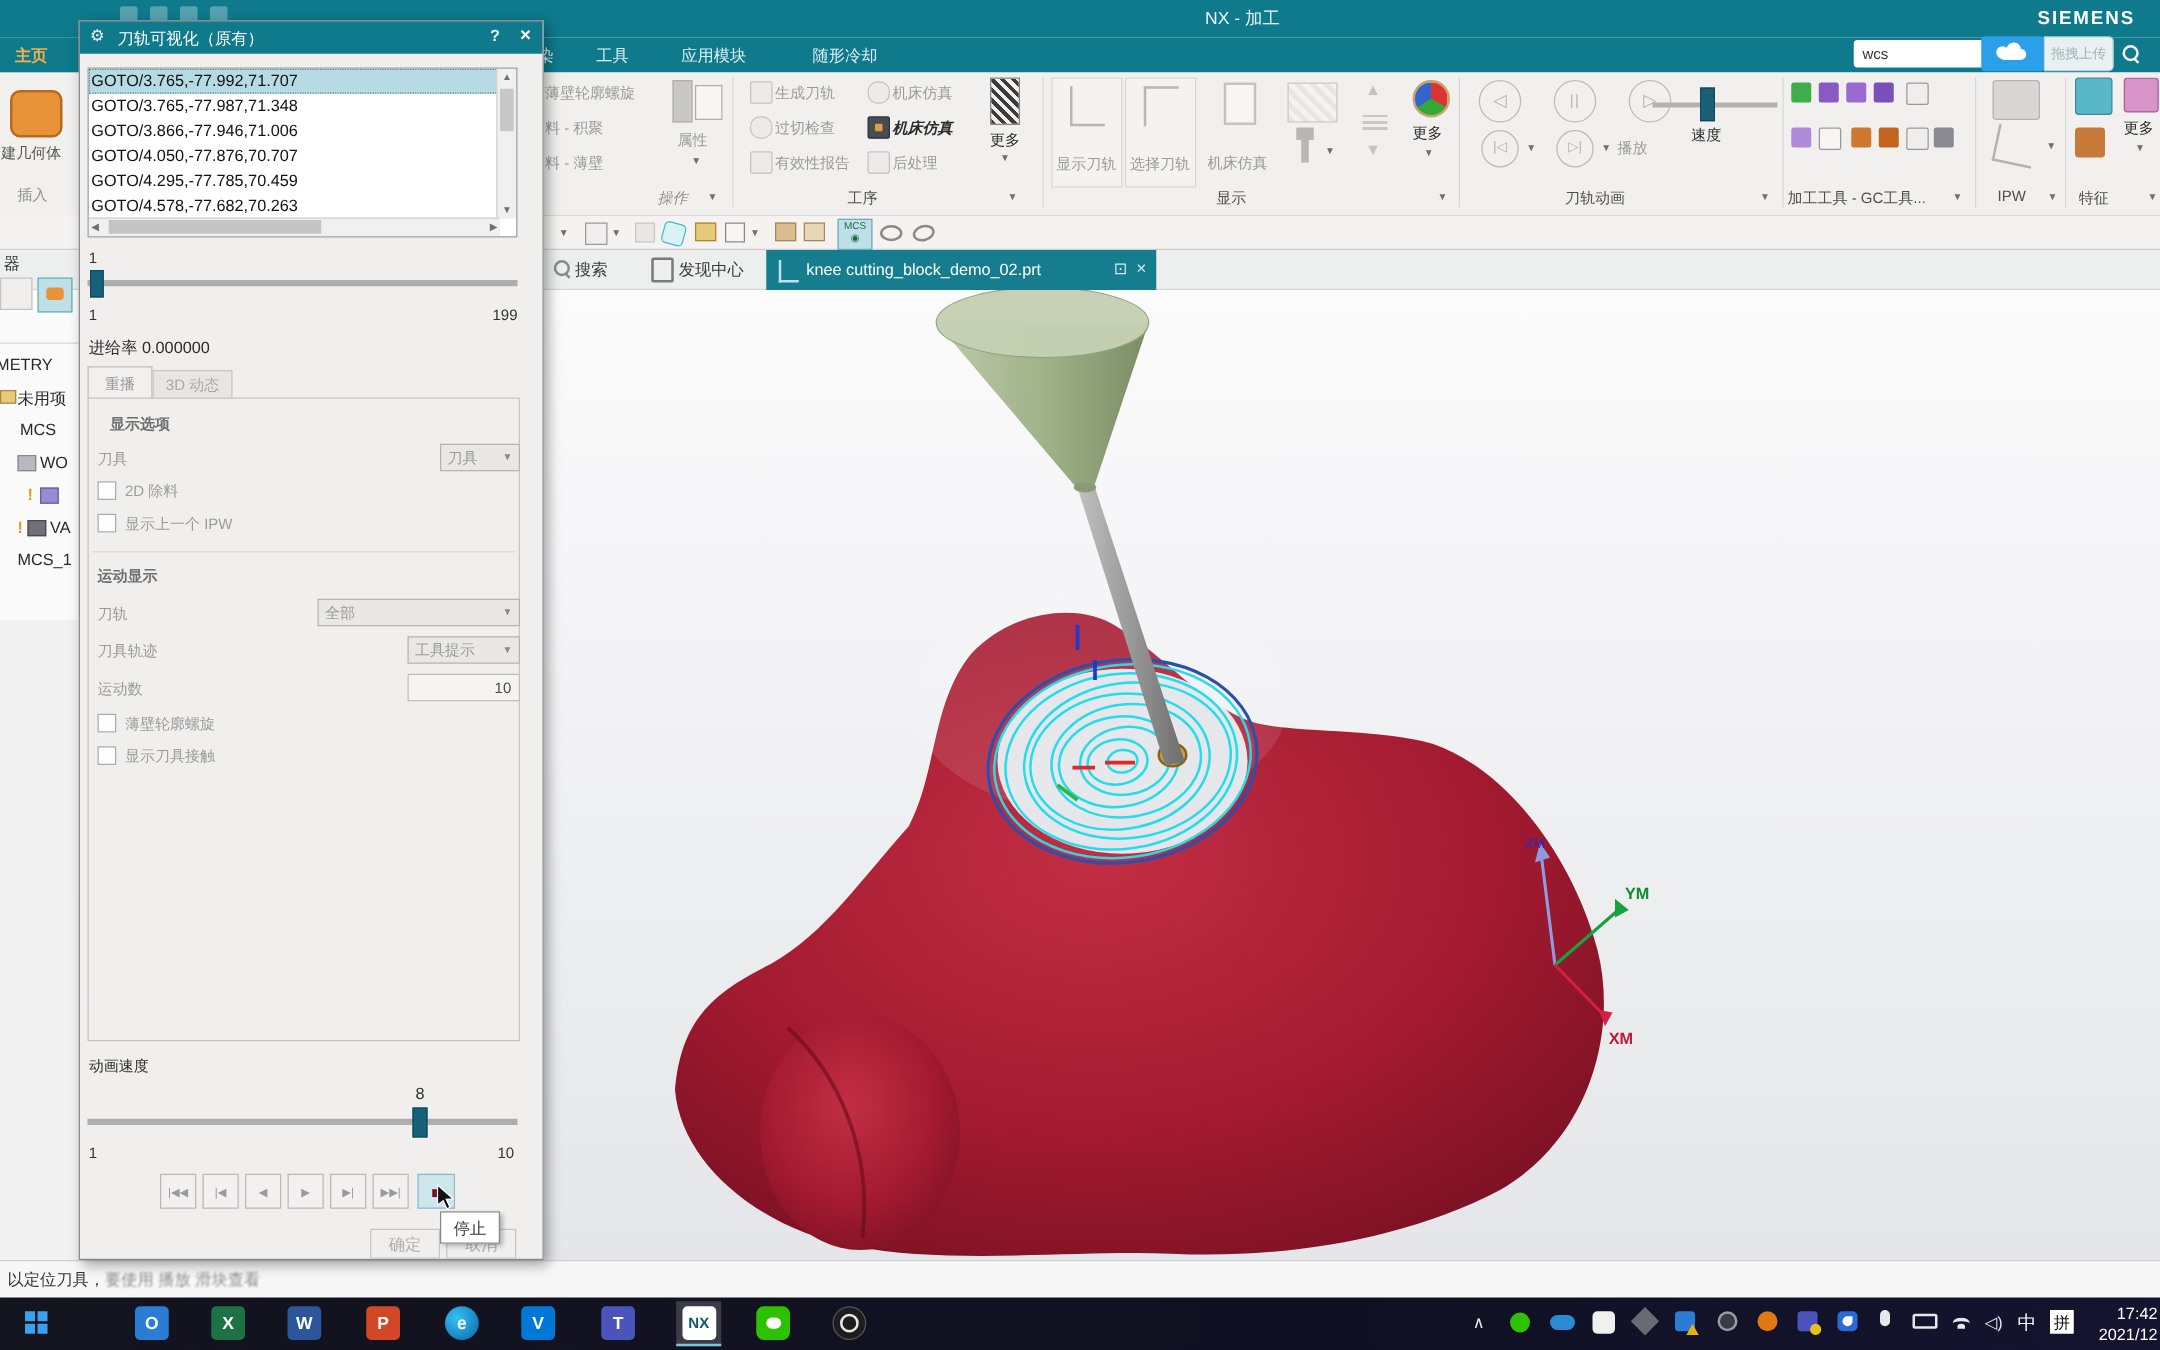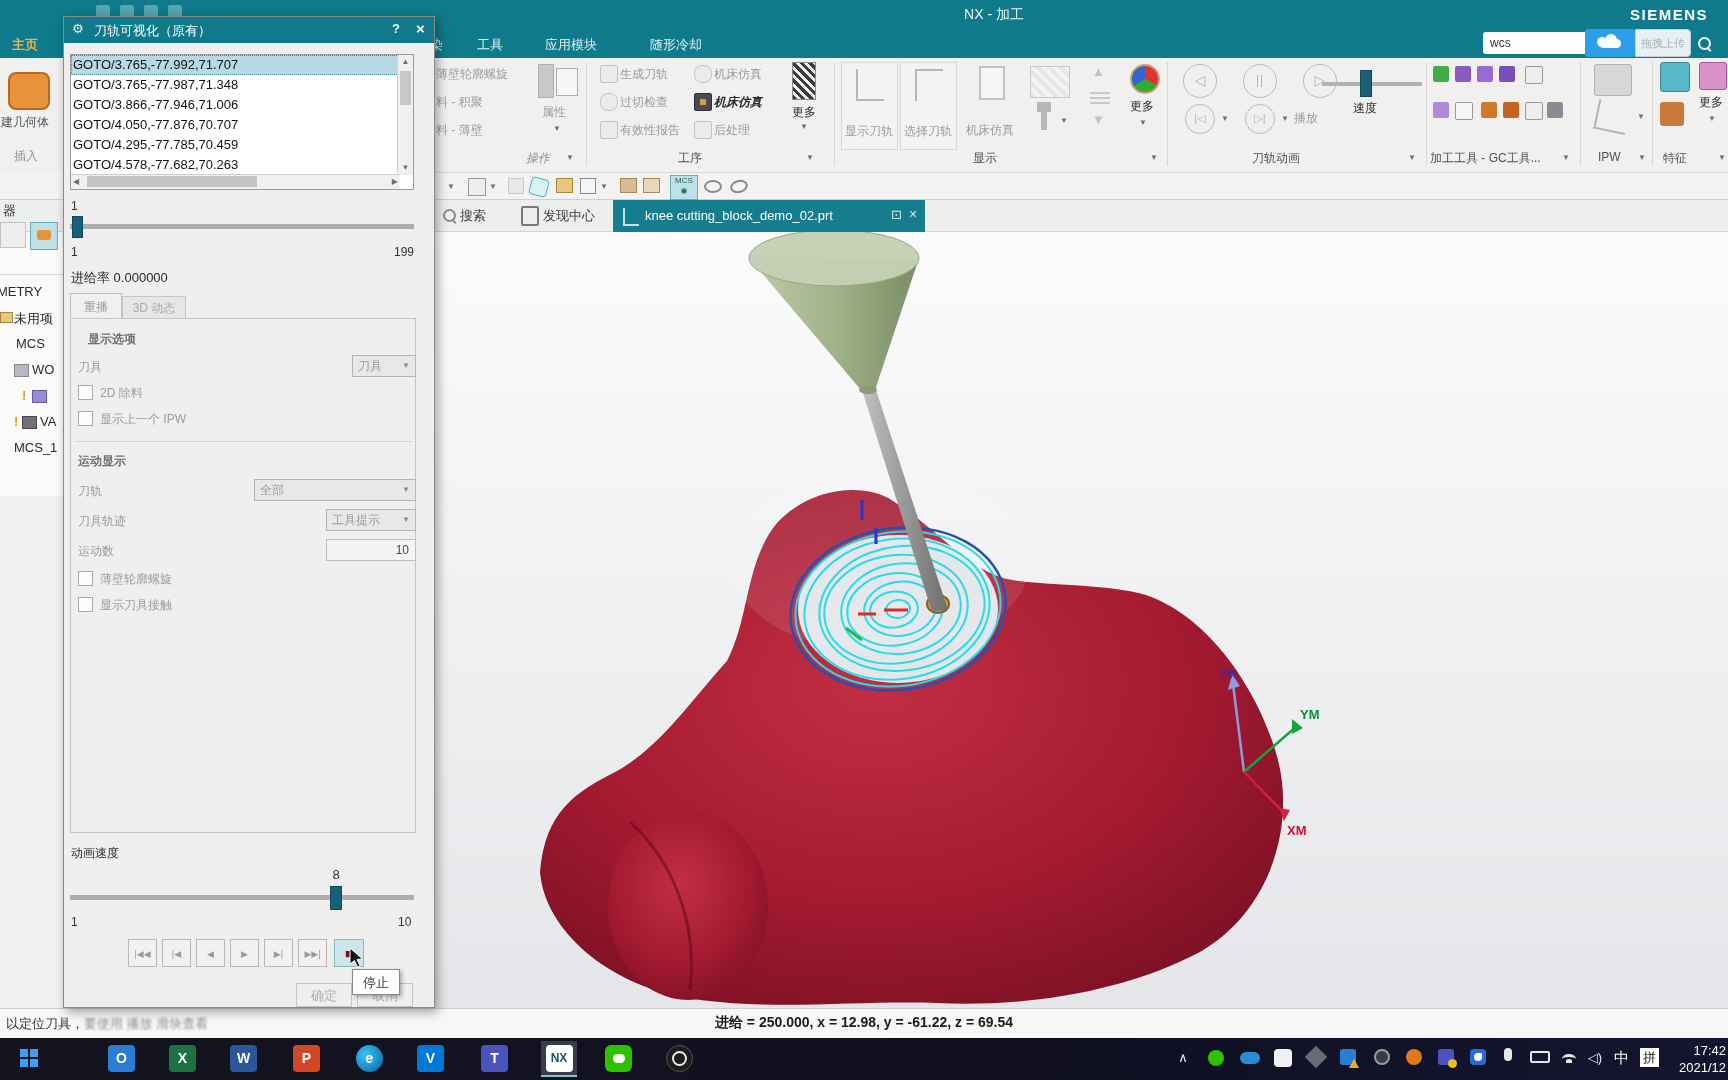--- a/index.html
+++ b/index.html
@@ -295,21 +295,20 @@
     <div class="ab" style="left:14px;top:384px;color:#d8a018;font-weight:bold;font-size:13px;">!</div>
     <span class="ab" style="left:22px;top:386px;width:13px;height:11px;background:#707078;border:1px solid #48484f;"></span>
     <div class="ab treeitem" style="left:14px;top:410px;">MCS_1</div>
     <div class="ab" style="left:0;top:466px;width:63px;height:512px;background:#f1f1f1;"></div>
   </div>
 
   <div class="ab" style="left:0;top:1008px;width:1728px;height:30px;background:#f7f7f7;border-top:1px solid #d0d0d0;box-sizing:border-box;">
     <span class="ab fs13" style="left:6px;top:6px;color:#333;">
       <span>以定位刀具，</span><span style="filter:blur(1px);opacity:.55;">要使用 播放 滑块查看</span>
     </span>
-    <span class="ab" style="left:564px;top:5px;width:600px;text-align:center;color:#1a1a1a;font-size:14px;font-weight:bold;">进给 = 250.000, x = 12.98, y = -61.22, z = 69.54</span>
   </div>
 
   <div class="ab" style="left:63px;top:16px;width:372px;height:992px;background:#f0efee;border:1px solid #8a8a8a;box-shadow:3px 4px 10px rgba(0,0,0,.35);box-sizing:border-box;z-index:50;">
 
     <div class="ab" style="left:0;top:0;width:100%;height:26px;background:#0e7a8c;">
       <span class="ab" style="left:8px;top:4px;color:#e8f4f6;font-size:13px;">⚙</span>
       <span class="ab fs13" style="left:30px;top:5px;color:#ffffff;">刀轨可视化（原有）</span>
       <span class="ab" style="left:328px;top:4px;color:#e8f4f6;font-size:13px;font-weight:bold;">?</span>
       <span class="ab" style="left:352px;top:3px;color:#ffffff;font-size:15px;font-weight:bold;">×</span>
     </div>

